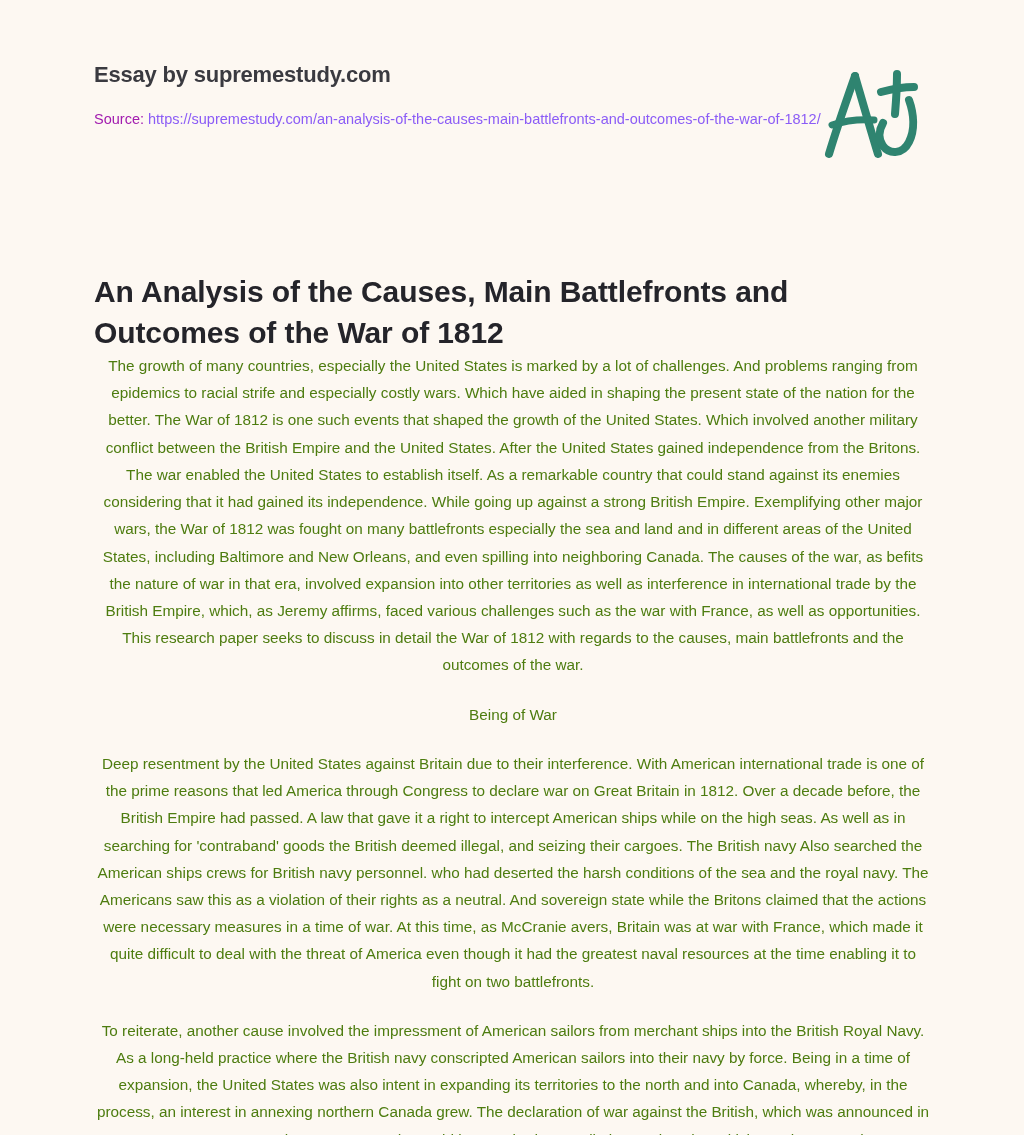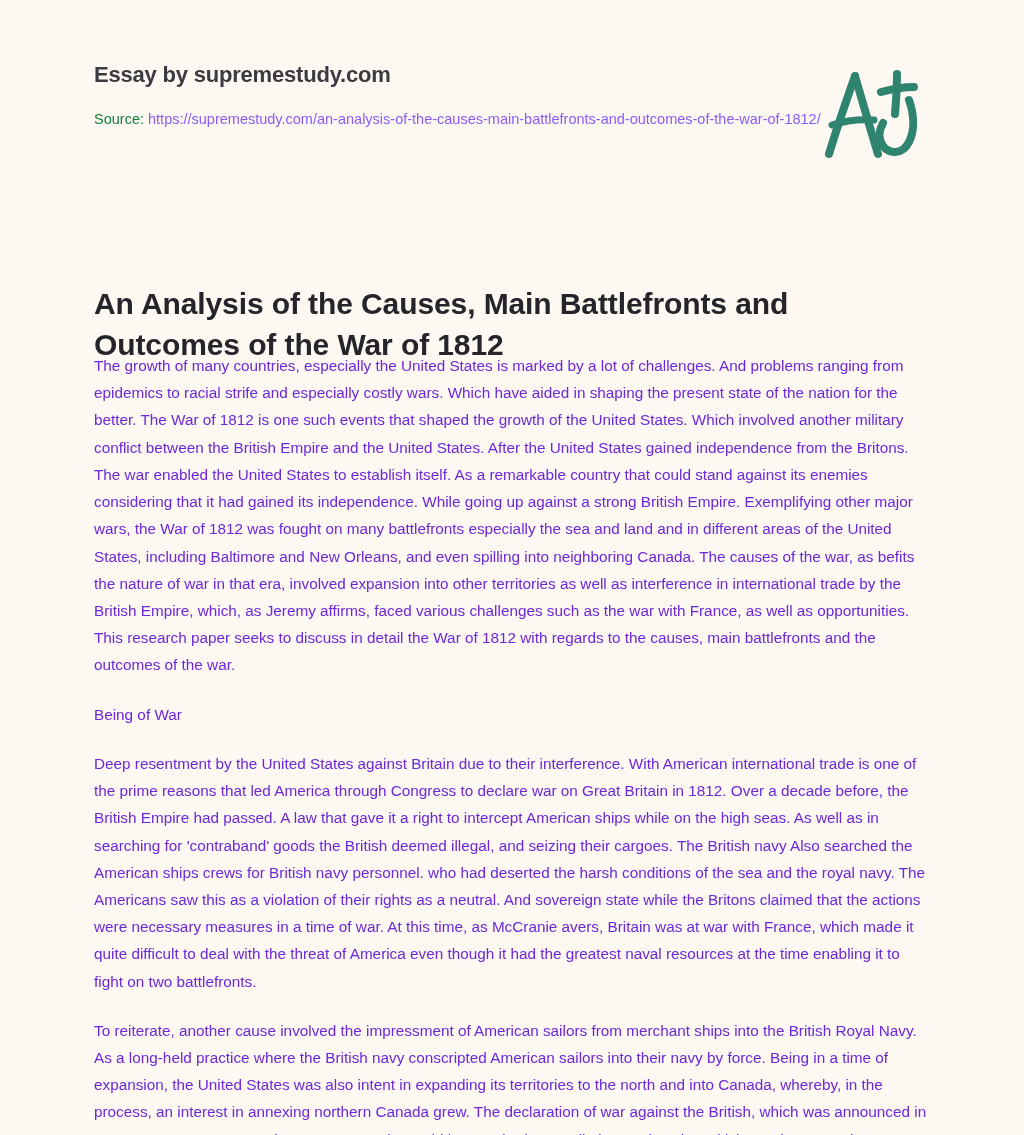--- a/index.html
+++ b/index.html
@@ -39,21 +39,21 @@
     white-space: nowrap;
   }
   .source-line {
     margin-top: 19px;
     font-size: 14.5px;
     line-height: 1.72;
     max-width: 760px;
     color: #8d8880;
   }
   .source-label {
-    color: #15803d;
+    color: #a21caf;
   }
   .source-url {
     color: #8b5cf6;
     text-decoration: none;
     word-break: break-all;
   }
 
   
   .logo {
     position: absolute;
@@ -65,42 +65,42 @@
   .logo svg {
     display: block;
     width: 112px;
     height: 104px;
   }
 
   
   .title {
     position: absolute;
     left: 94px;
-    top: 264px;
+    top: 252px;
     width: 790px;
     font-size: 30px;
     font-weight: 600;
     line-height: 1.36;
     color: #24242a;
     letter-spacing: -0.1px;
   }
 
   
   .article {
     position: absolute;
     left: 94px;
     top: 352px;
     width: 838px;
   }
   .article p {
     margin: 0 0 22px 0;
     font-size: 15.3px;
     line-height: 1.78;
-    color: #6d28d9;
-    text-align: left;
+    color: #4d7c0f;
+    text-align: center;
   }
   .article p:last-child {
     margin-bottom: 0;
   }
 </style>
 </head>
 <body>
 
 <div class="page">
 

